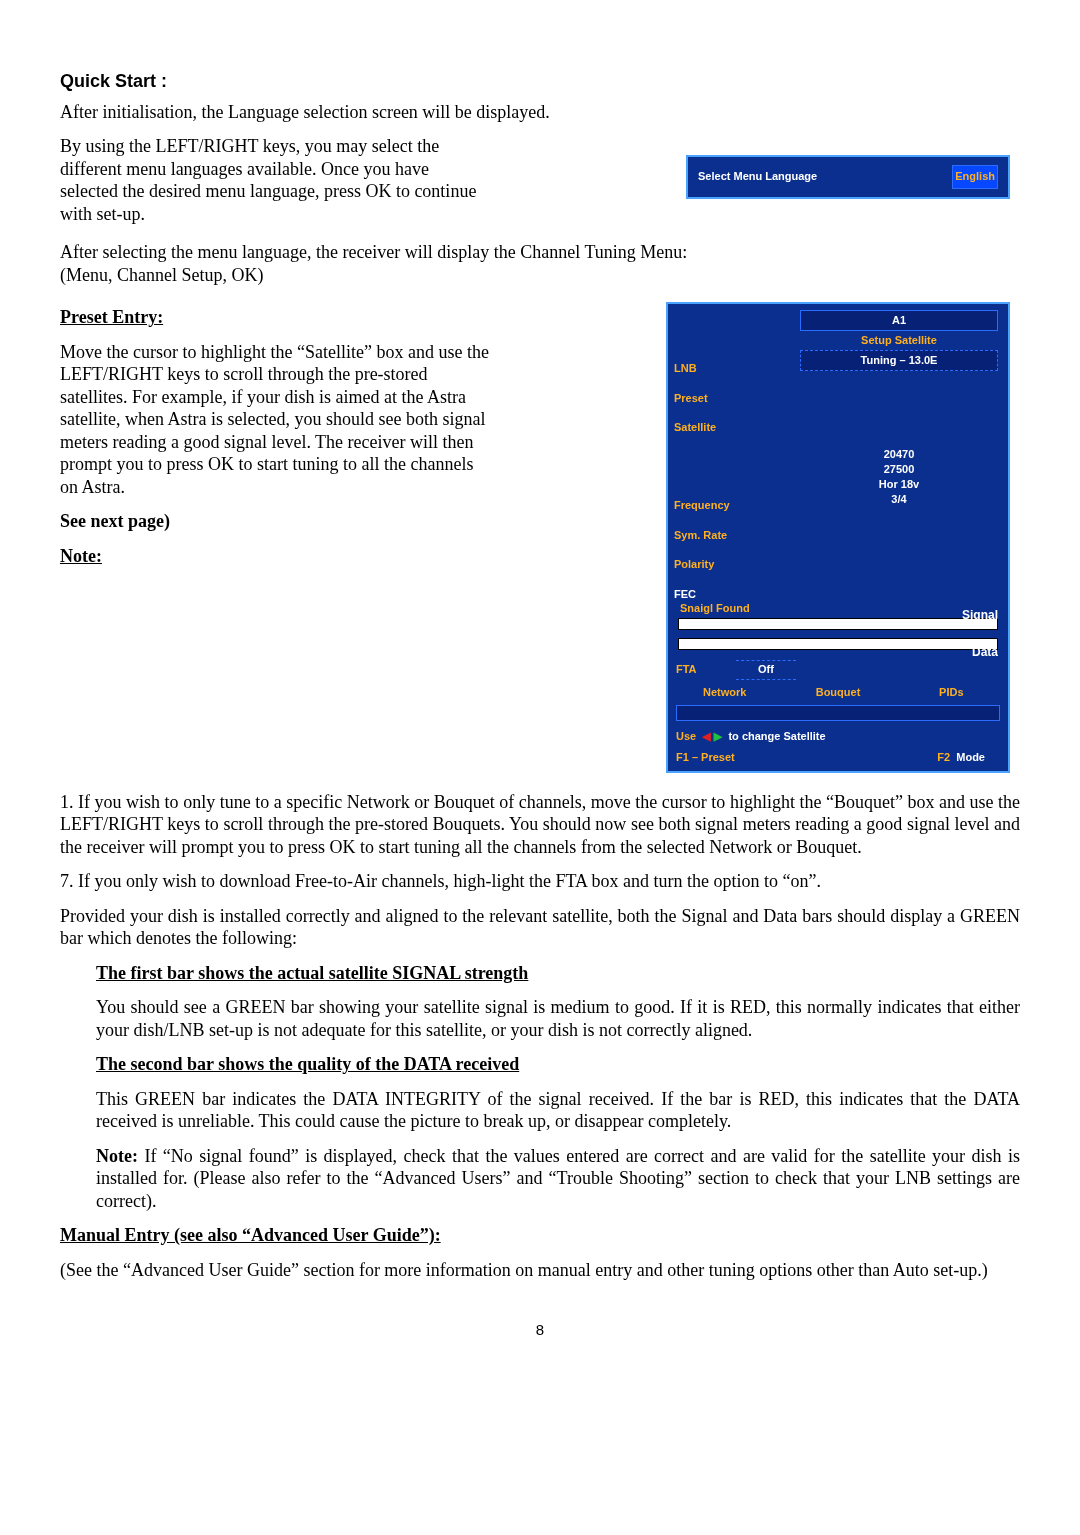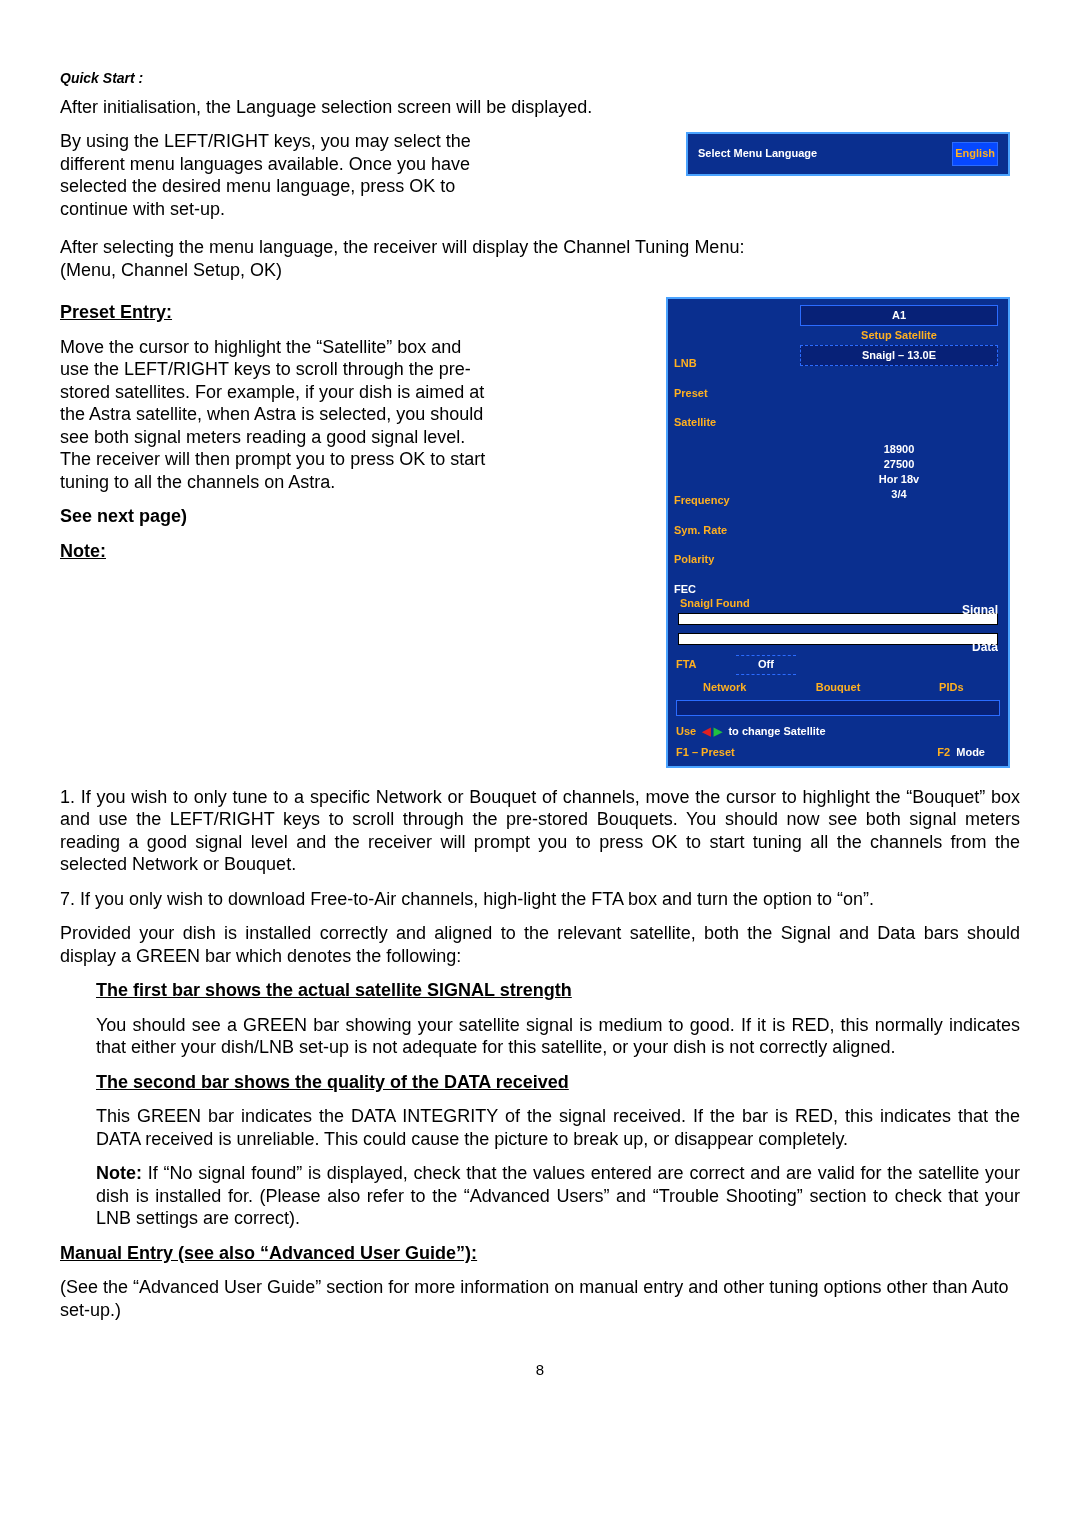--- a/index.html
+++ b/index.html
@@ -6,38 +6,37 @@
     font-family: Arial, Helvetica, sans-serif;
     font-size: 18px;
     color: #000;
     margin: 0;
     padding: 60px 60px 40px 60px;
     width: 1080px;
     box-sizing: border-box;
     line-height: 1.25;
   }
   h2.section-title {
-    font-style: italic;
     font-weight: bold;
-    font-size: 14px;
+    font-size: 18px;
     margin: 10px 0 8px 0;
   }
-  p { margin: 4px 0 12px 0; }
+  p { margin: 4px 0 12px 0; font-family: Liberation Serif, serif; }
   .bold { font-weight: bold; }
   .underline { text-decoration: underline; }
   .bold.underline { font-weight: bold; text-decoration: underline; }
   .justify { text-align: justify; }
   .indent { margin-left: 36px; }
   .clear { clear: both; }
 
   
   .osd-lang {
     float: right;
     width: 300px;
-    margin: 2px 10px 10px 20px;
+    margin: 20px 10px 10px 20px;
     border: 2px solid #4aa3ff;
     background: #0a2f8f;
     color: #fff;
     font-size: 11px;
     font-weight: bold;
     padding: 8px 10px;
     display: flex;
     justify-content: space-between;
     align-items: center;
   }
@@ -136,33 +135,33 @@
 <div class="osd-tune">
   <div class="row">
     <div class="labels">
       <span>LNB</span><br>
       <span>Preset</span><br>
       <span>Satellite</span>
     </div>
     <div class="vals">
       <div class="box">A1</div>
       <div style="color:#ffb020;">Setup Satellite</div>
-      <div class="box dashed">Snaigl – 13.0E</div>
+      <div class="box dashed">Tuning – 13.0E</div>
     </div>
   </div>
 
   <div class="row">
     <div class="labels">
       <span>Frequency</span><br>
       <span>Sym. Rate</span><br>
       <span>Polarity</span><br>
       <span style="color:#fff;">FEC</span>
     </div>
     <div class="vals" style="padding-top:6px;">
-      <div>18900</div>
+      <div>20470</div>
       <div>27500</div>
       <div>Hor 18v</div>
       <div>3/4</div>
     </div>
   </div>
 
   <div class="signal-row">
     <span class="signal-caption-left">Snaigl Found</span>
     <span class="signal-caption-right">Signal</span>
     <div class="bar"></div>

